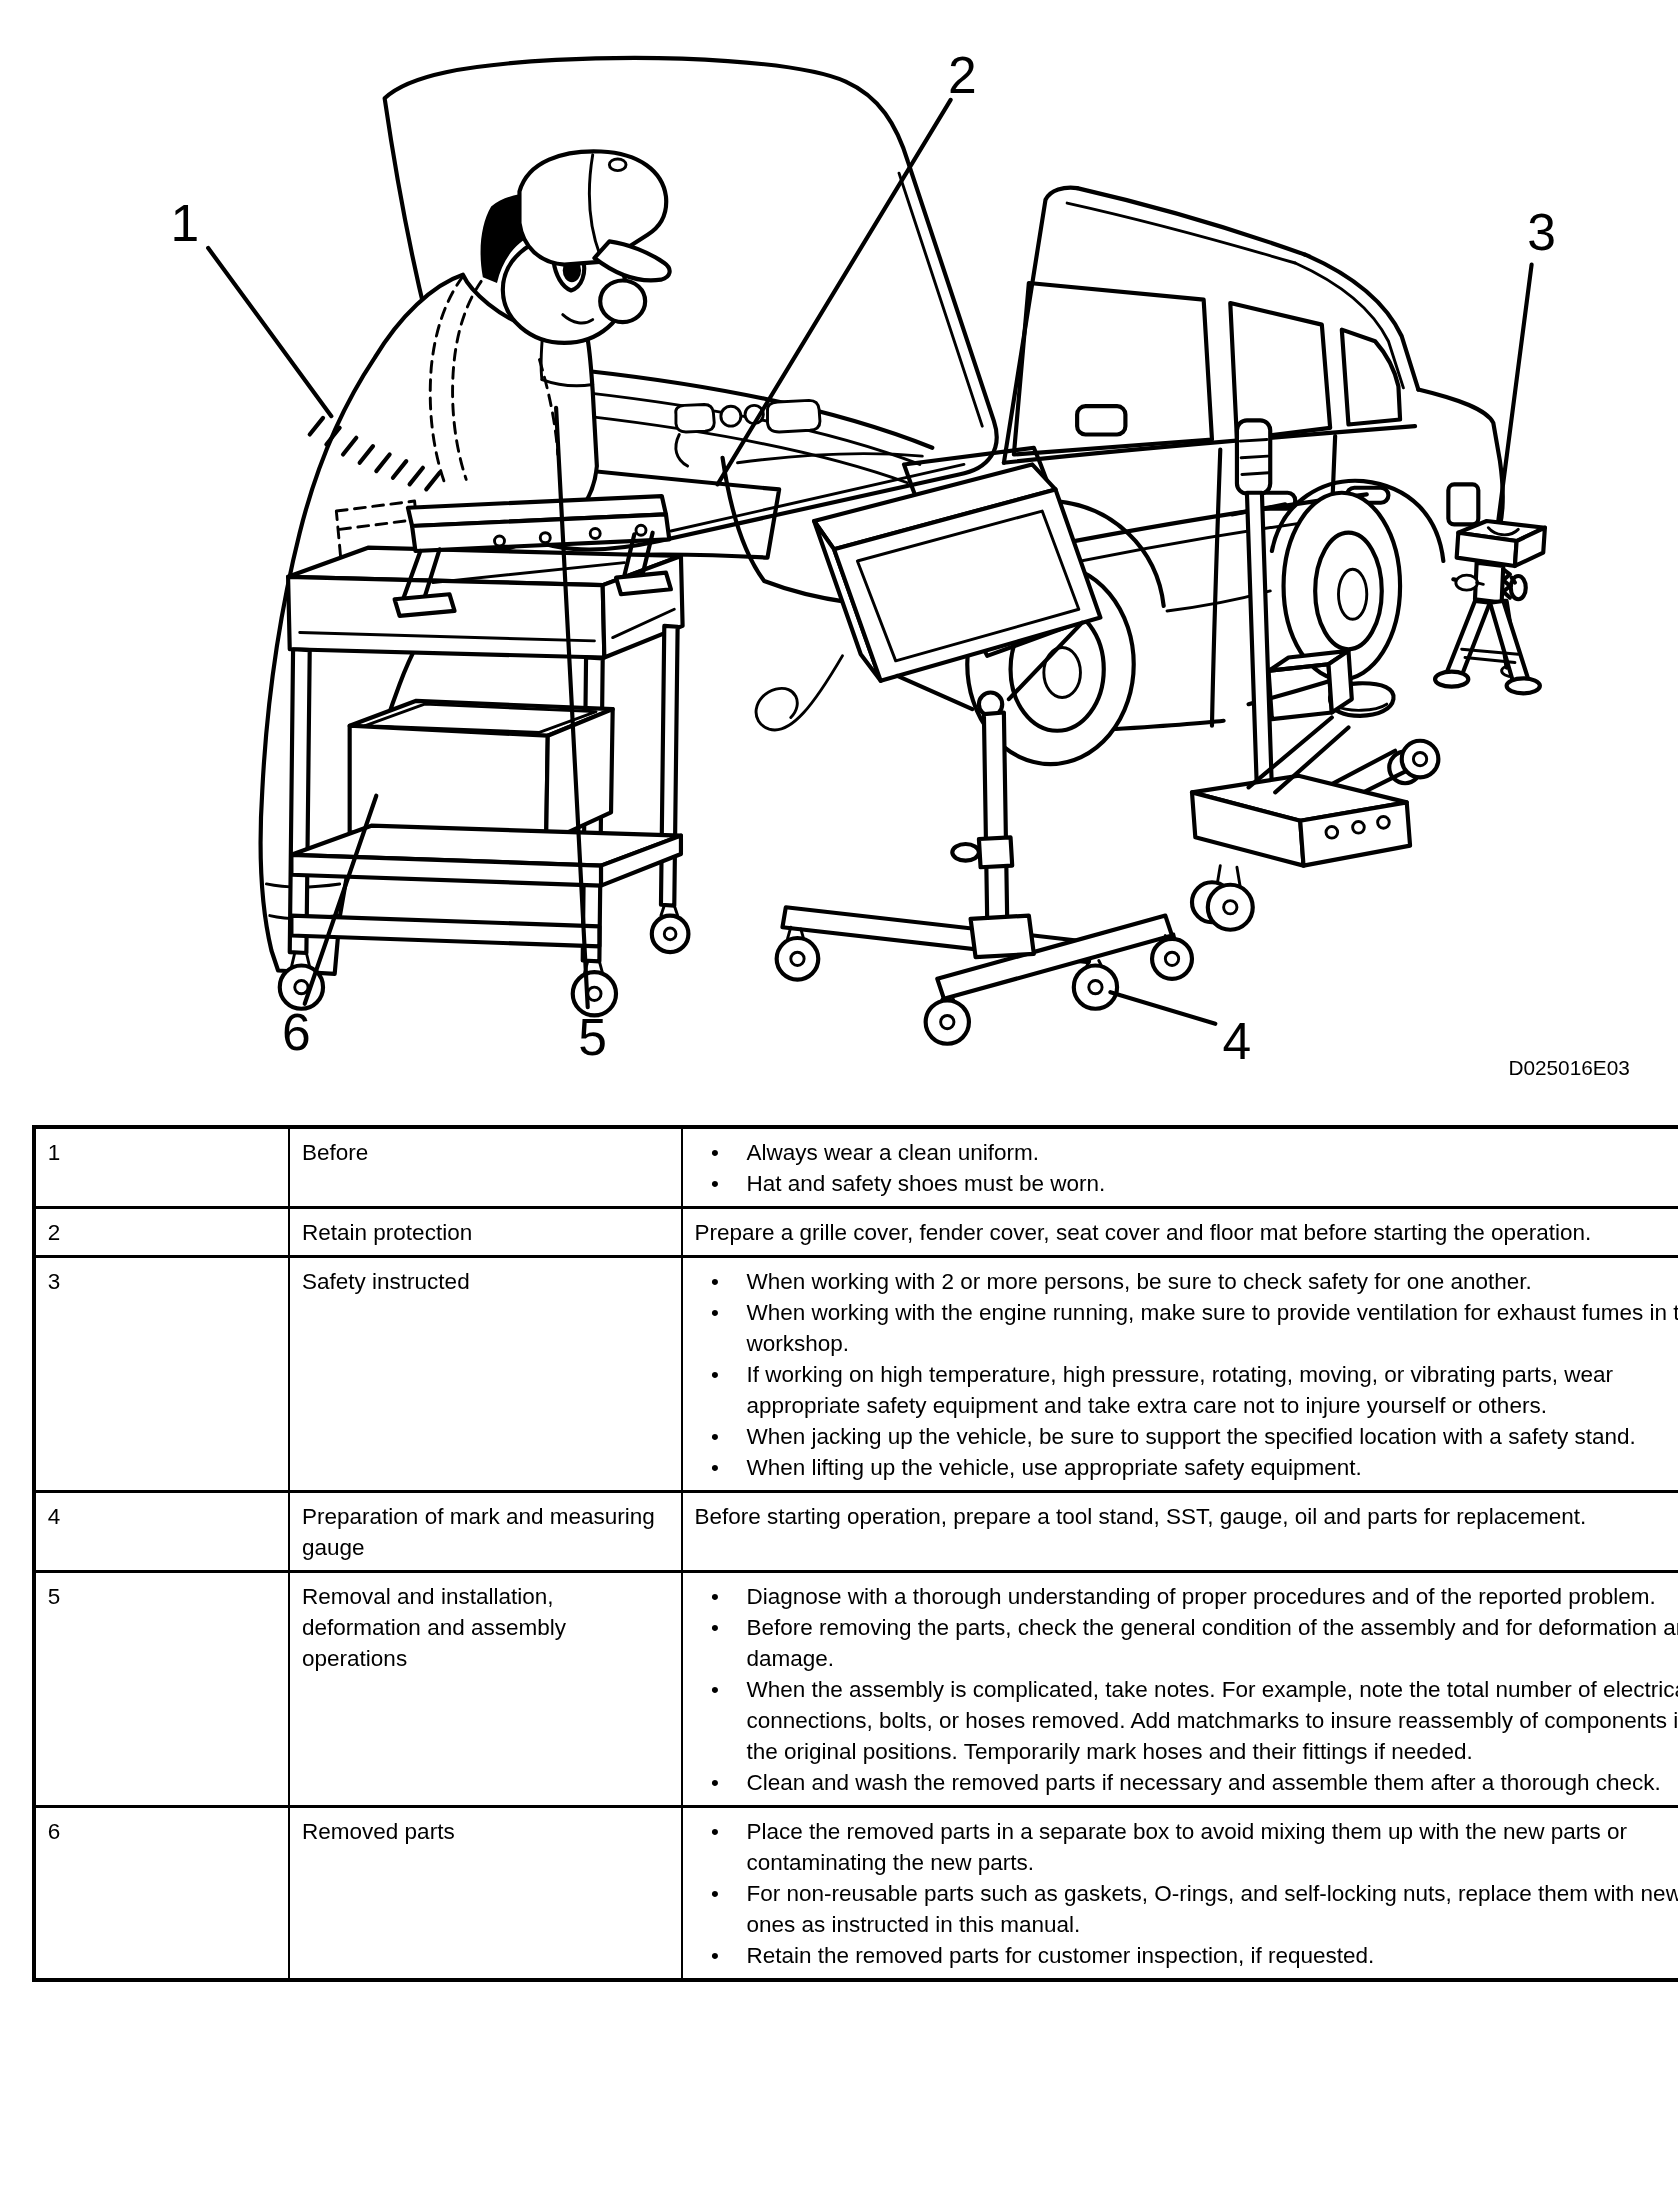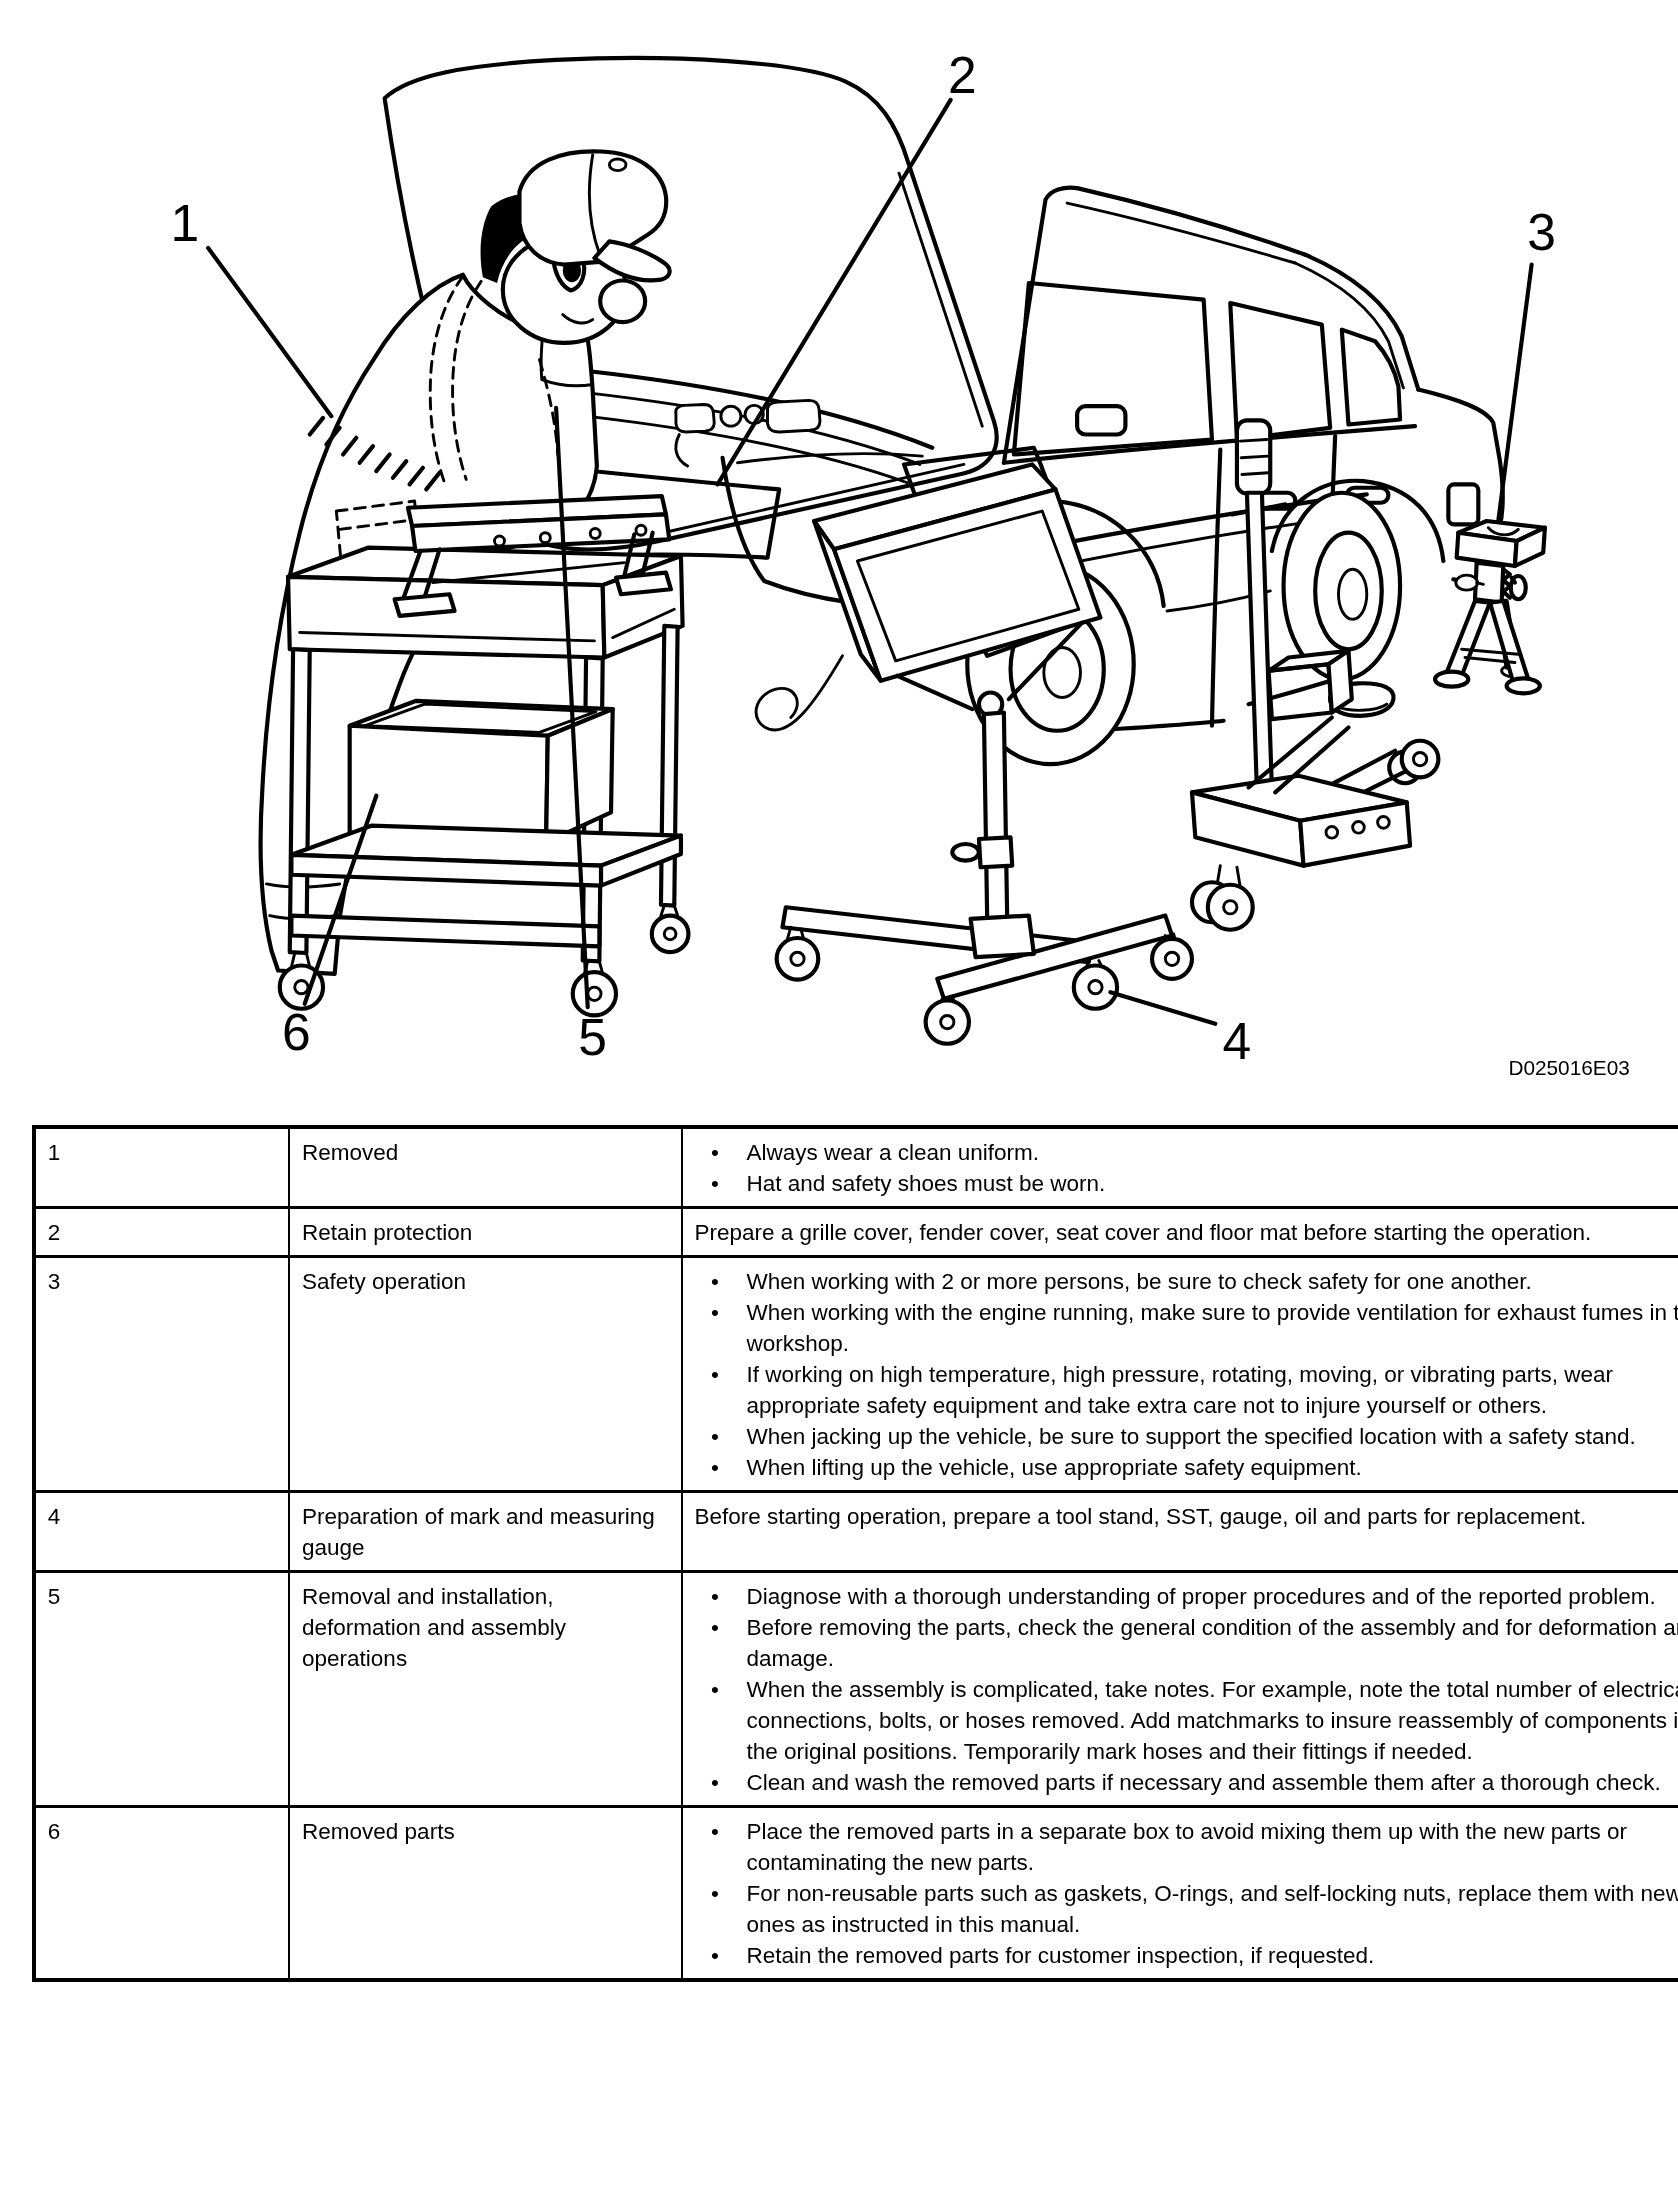--- a/index.html
+++ b/index.html
@@ -286,38 +286,38 @@
   </g>
 
   <text class="figcode" x="1958" y="1292">D025016E03</text>
 </svg>
 </div>
 
 <table id="spec-table">
   <tbody>
     <tr>
       <td class="c-num">1</td>
-      <td class="c-label">Removed</td>
+      <td class="c-label">Before</td>
       <td class="c-desc">
         <ul class="bullets">
           <li>Always wear a clean uniform.</li>
           <li>Hat and safety shoes must be worn.</li>
         </ul>
       </td>
     </tr>
     <tr>
       <td class="c-num">2</td>
       <td class="c-label">Retain protection</td>
       <td class="c-desc">
         <div>Prepare a grille cover, fender cover, seat cover and floor mat before starting the operation.</div>
       </td>
     </tr>
     <tr>
       <td class="c-num">3</td>
-      <td class="c-label">Safety operation</td>
+      <td class="c-label">Safety instructed</td>
       <td class="c-desc">
         <ul class="bullets">
           <li>When working with 2 or more persons, be sure to check safety for one another.</li>
           <li>When working with the engine running, make sure to provide ventilation for exhaust fumes in the workshop.</li>
           <li>If working on high temperature, high pressure, rotating, moving, or vibrating parts, wear appropriate safety equipment and take extra care not to injure yourself or others.</li>
           <li>When jacking up the vehicle, be sure to support the specified location with a safety stand.</li>
           <li>When lifting up the vehicle, use appropriate safety equipment.</li>
         </ul>
       </td>
     </tr>

